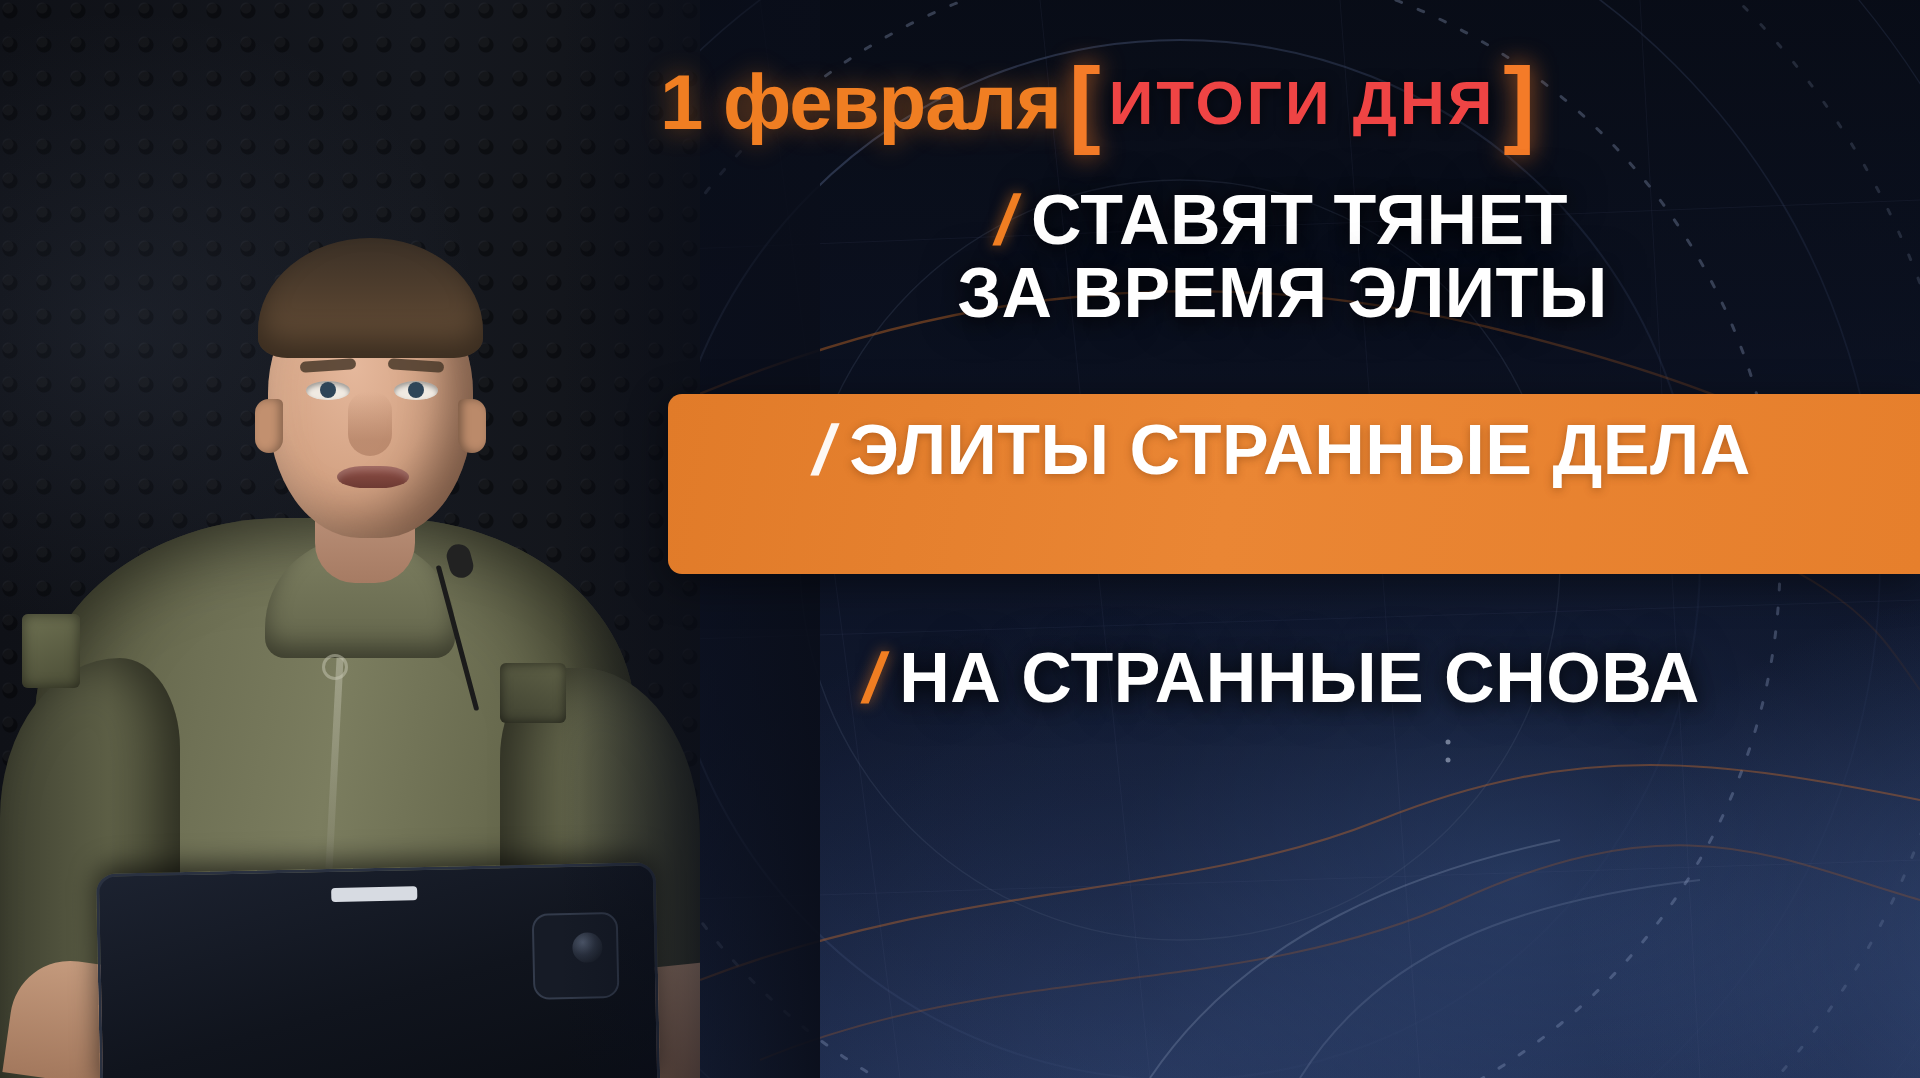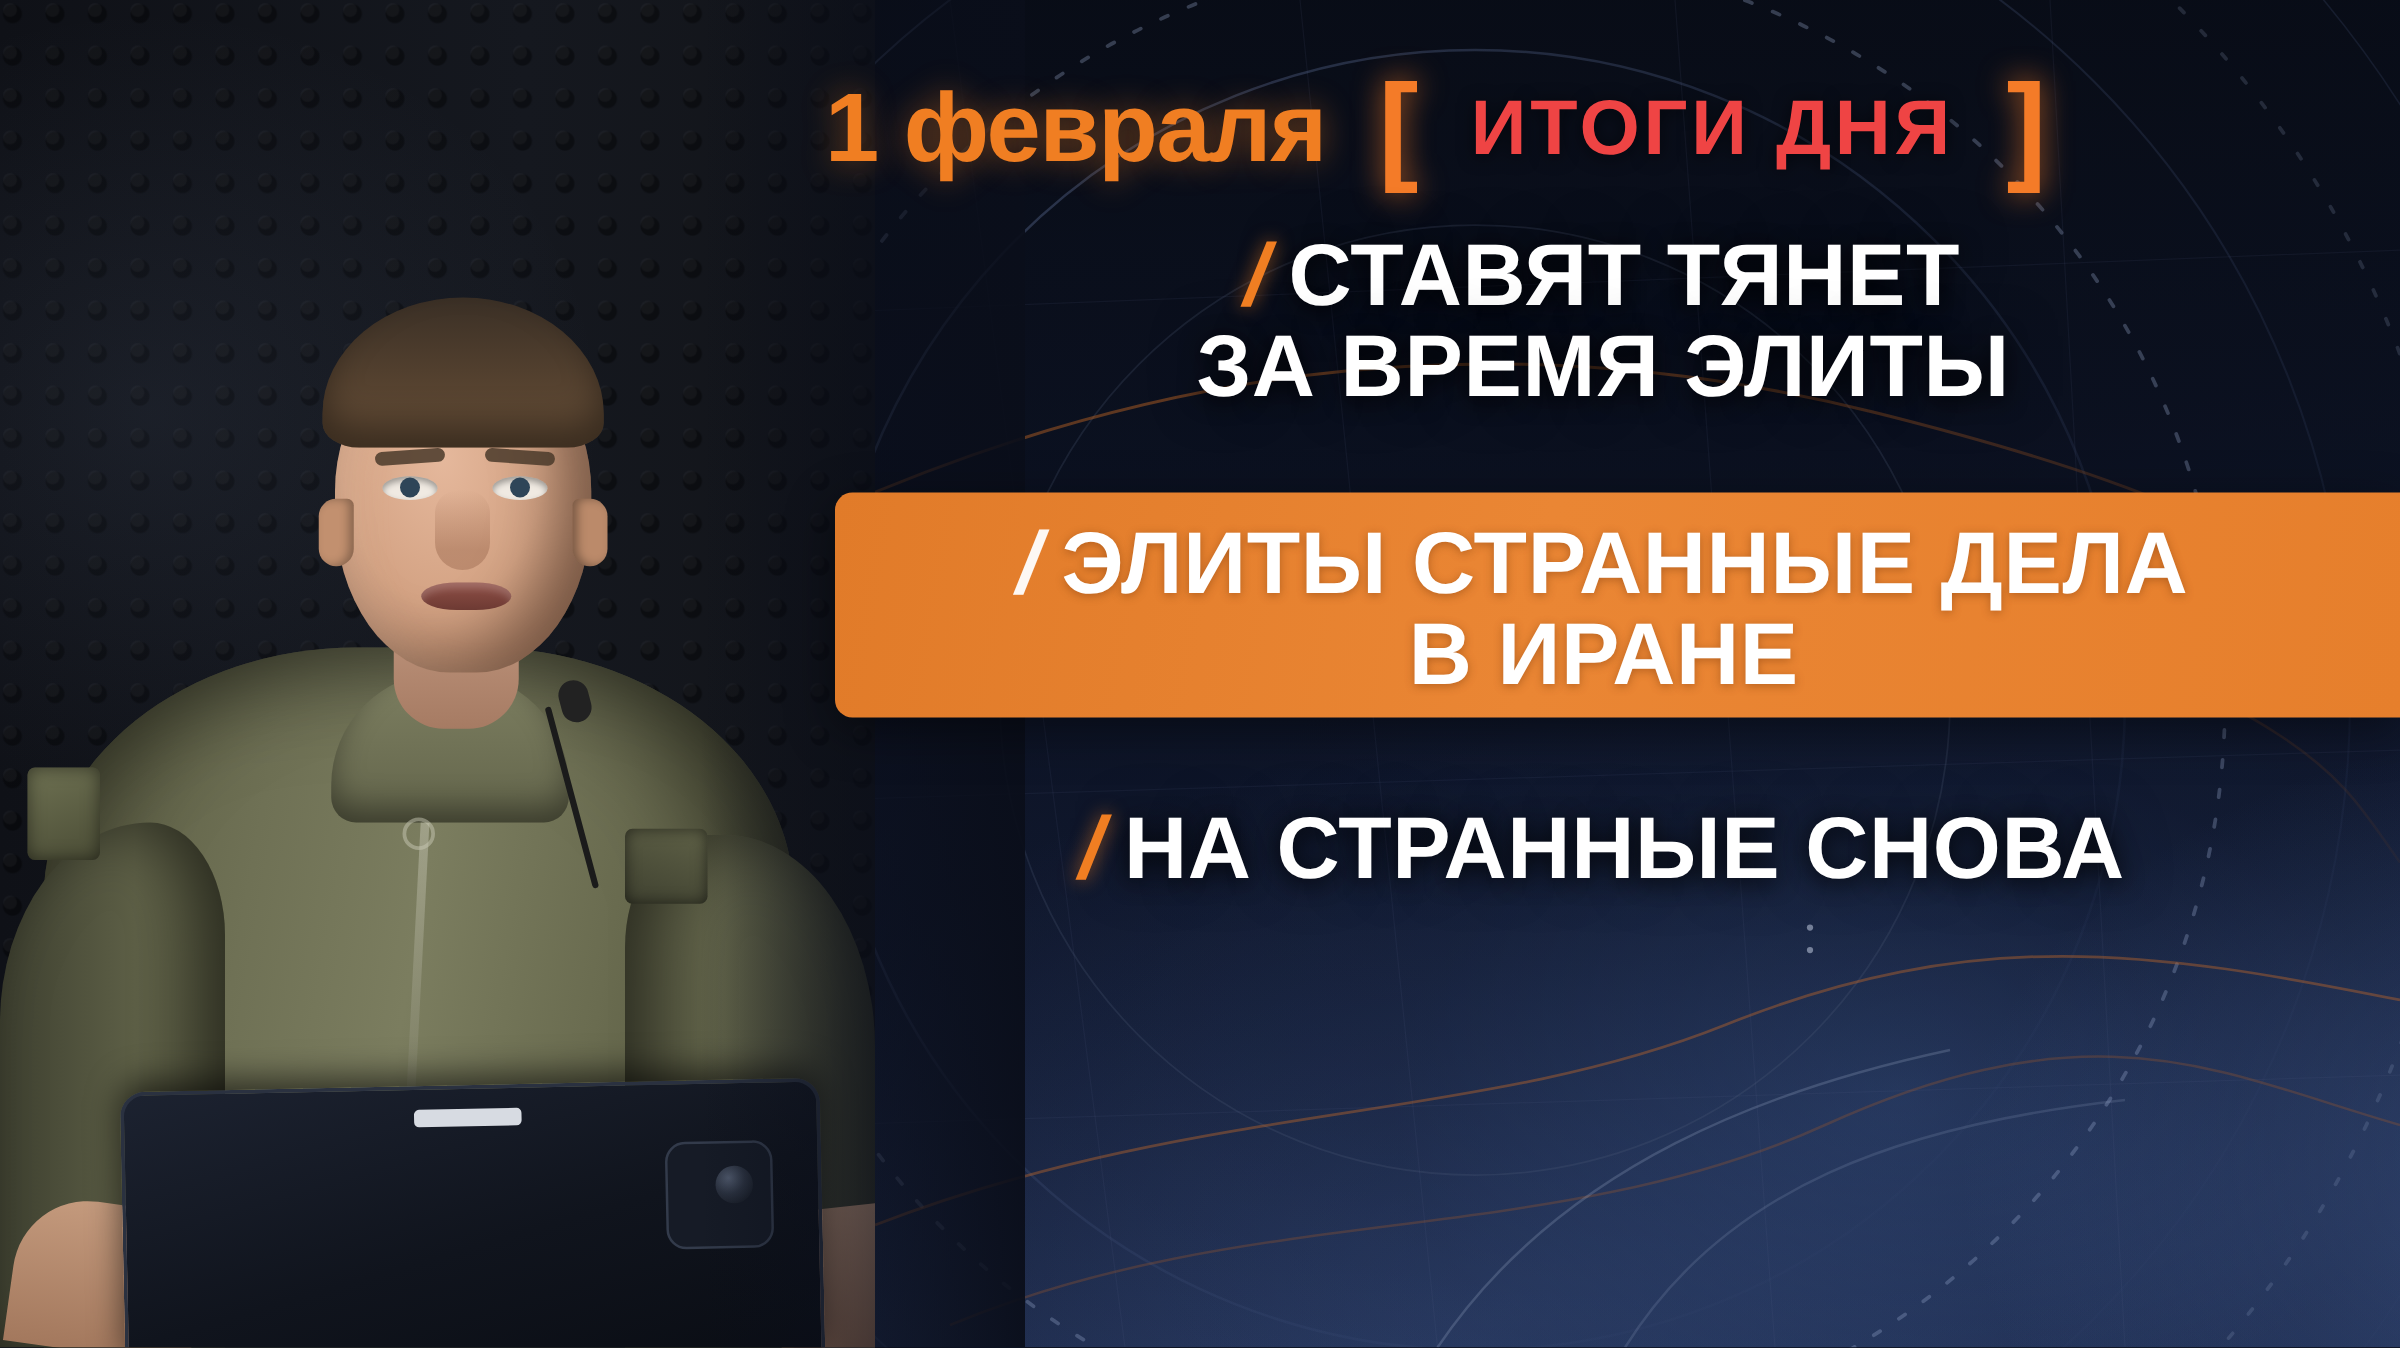--- a/index.html
+++ b/index.html
@@ -190,21 +190,21 @@
     position:absolute; left:560px; top:0; width:260px; height:1078px;
     background:linear-gradient(90deg, rgba(10,14,26,0) 0%, rgba(10,14,26,.55) 45%, rgba(10,14,26,.95) 100%);
     pointer-events:none;
   }
 
   
   .overlay { position:absolute; inset:0; }
 
   .header-row {
     position:absolute; left:660px; top:46px; width:1240px; height:112px;
-    display:flex; align-items:center; justify-content:flex-start; gap:42px;
+    display:flex; align-items:center; justify-content:flex-start; gap:8px;
   }
   .date {
     font-size:78px; font-weight:bold; color:#F07E22; letter-spacing:-1px;
     text-shadow:0 0 26px rgba(240,126,34,.45);
     white-space:nowrap;
   }
   .bracket {
     font-size:96px; font-weight:bold; line-height:.9;
     color:#F47B28; text-shadow:0 0 24px rgba(244,123,40,.75);
     font-family:"Liberation Sans", sans-serif;
@@ -351,21 +351,20 @@
         <span class="slash">/</span><span>СТАВЯТ ТЯНЕТ</span>
       </div>
       <div>ЗА ВРЕМЯ ЭЛИТЫ</div>
     </div>
 
     <div class="banner"></div>
     <div class="headline" id="headline-2">
       <div>
         <span class="slash">/</span><span>ЭЛИТЫ СТРАННЫЕ ДЕЛА</span>
       </div>
-      <div>В ИРАНЕ</div>
     </div>
 
     <div class="headline" id="headline-3">
       <div>
         <span class="slash">/</span><span>НА СТРАННЫЕ СНОВА</span>
       </div>
     </div>
 
   </div>
 </div>

